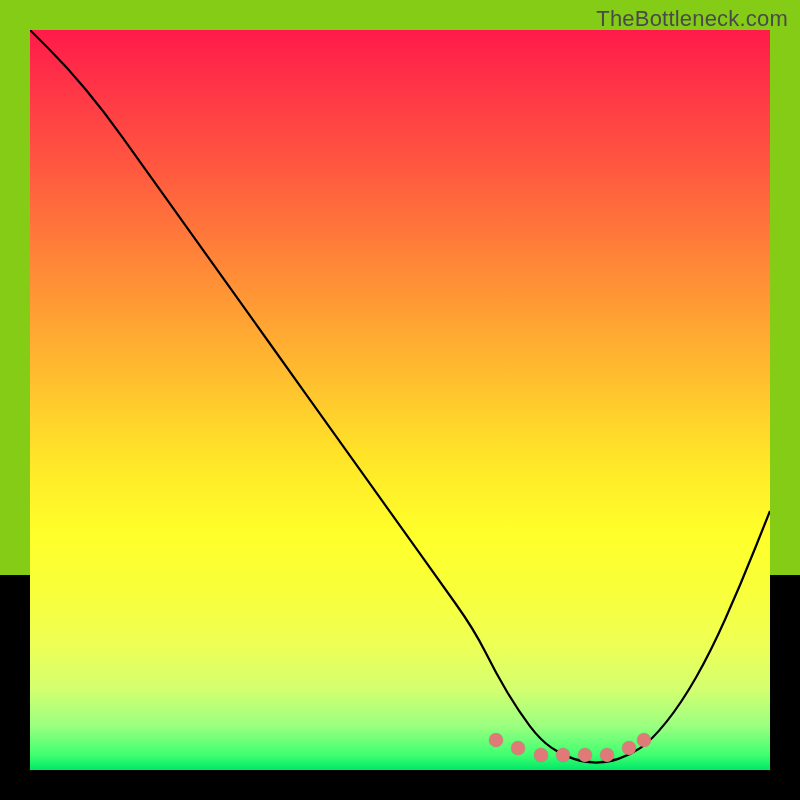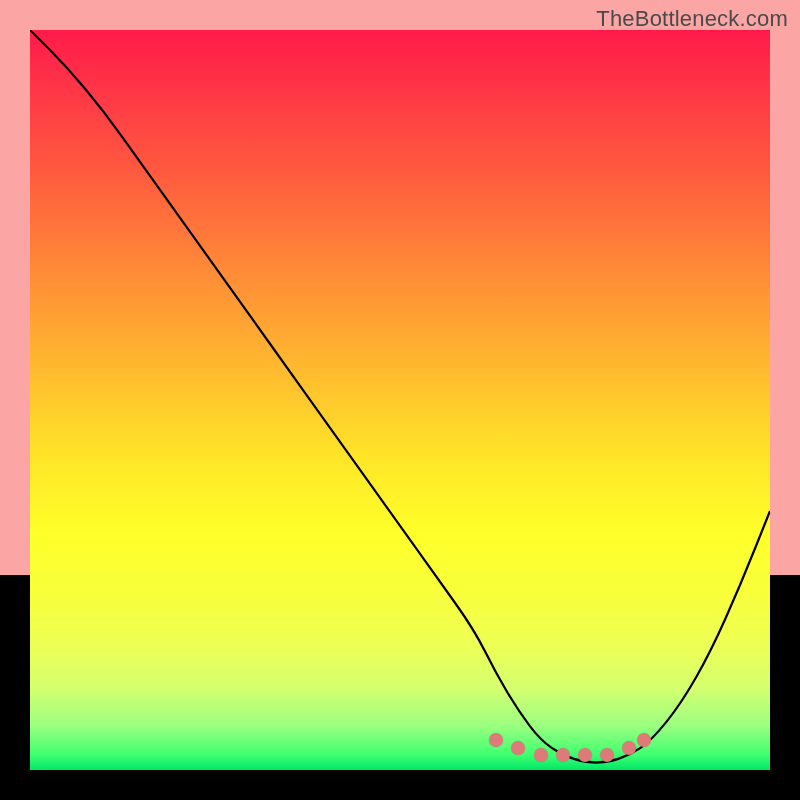--- a/index.html
+++ b/index.html
@@ -1,21 +1,21 @@
 <!DOCTYPE html>
 <html><head>
 <meta charset="utf-8">
 <style>
   * { margin: 0; padding: 0; box-sizing: border-box; }
   html, body { width: 800px; height: 800px; overflow: hidden; background: #000; }
   .chart-container {
     position: relative;
     width: 800px;
     height: 575px;
-    background: #fca5a5;
+    background: #84cc16;
     text-decoration: underline;
   }
   .plot-area {
     position: absolute;
     left: 30px;
     top: 30px;
     width: 740px;
     height: 740px;
     background: linear-gradient(to bottom,
       #ff1a4a 0%,

